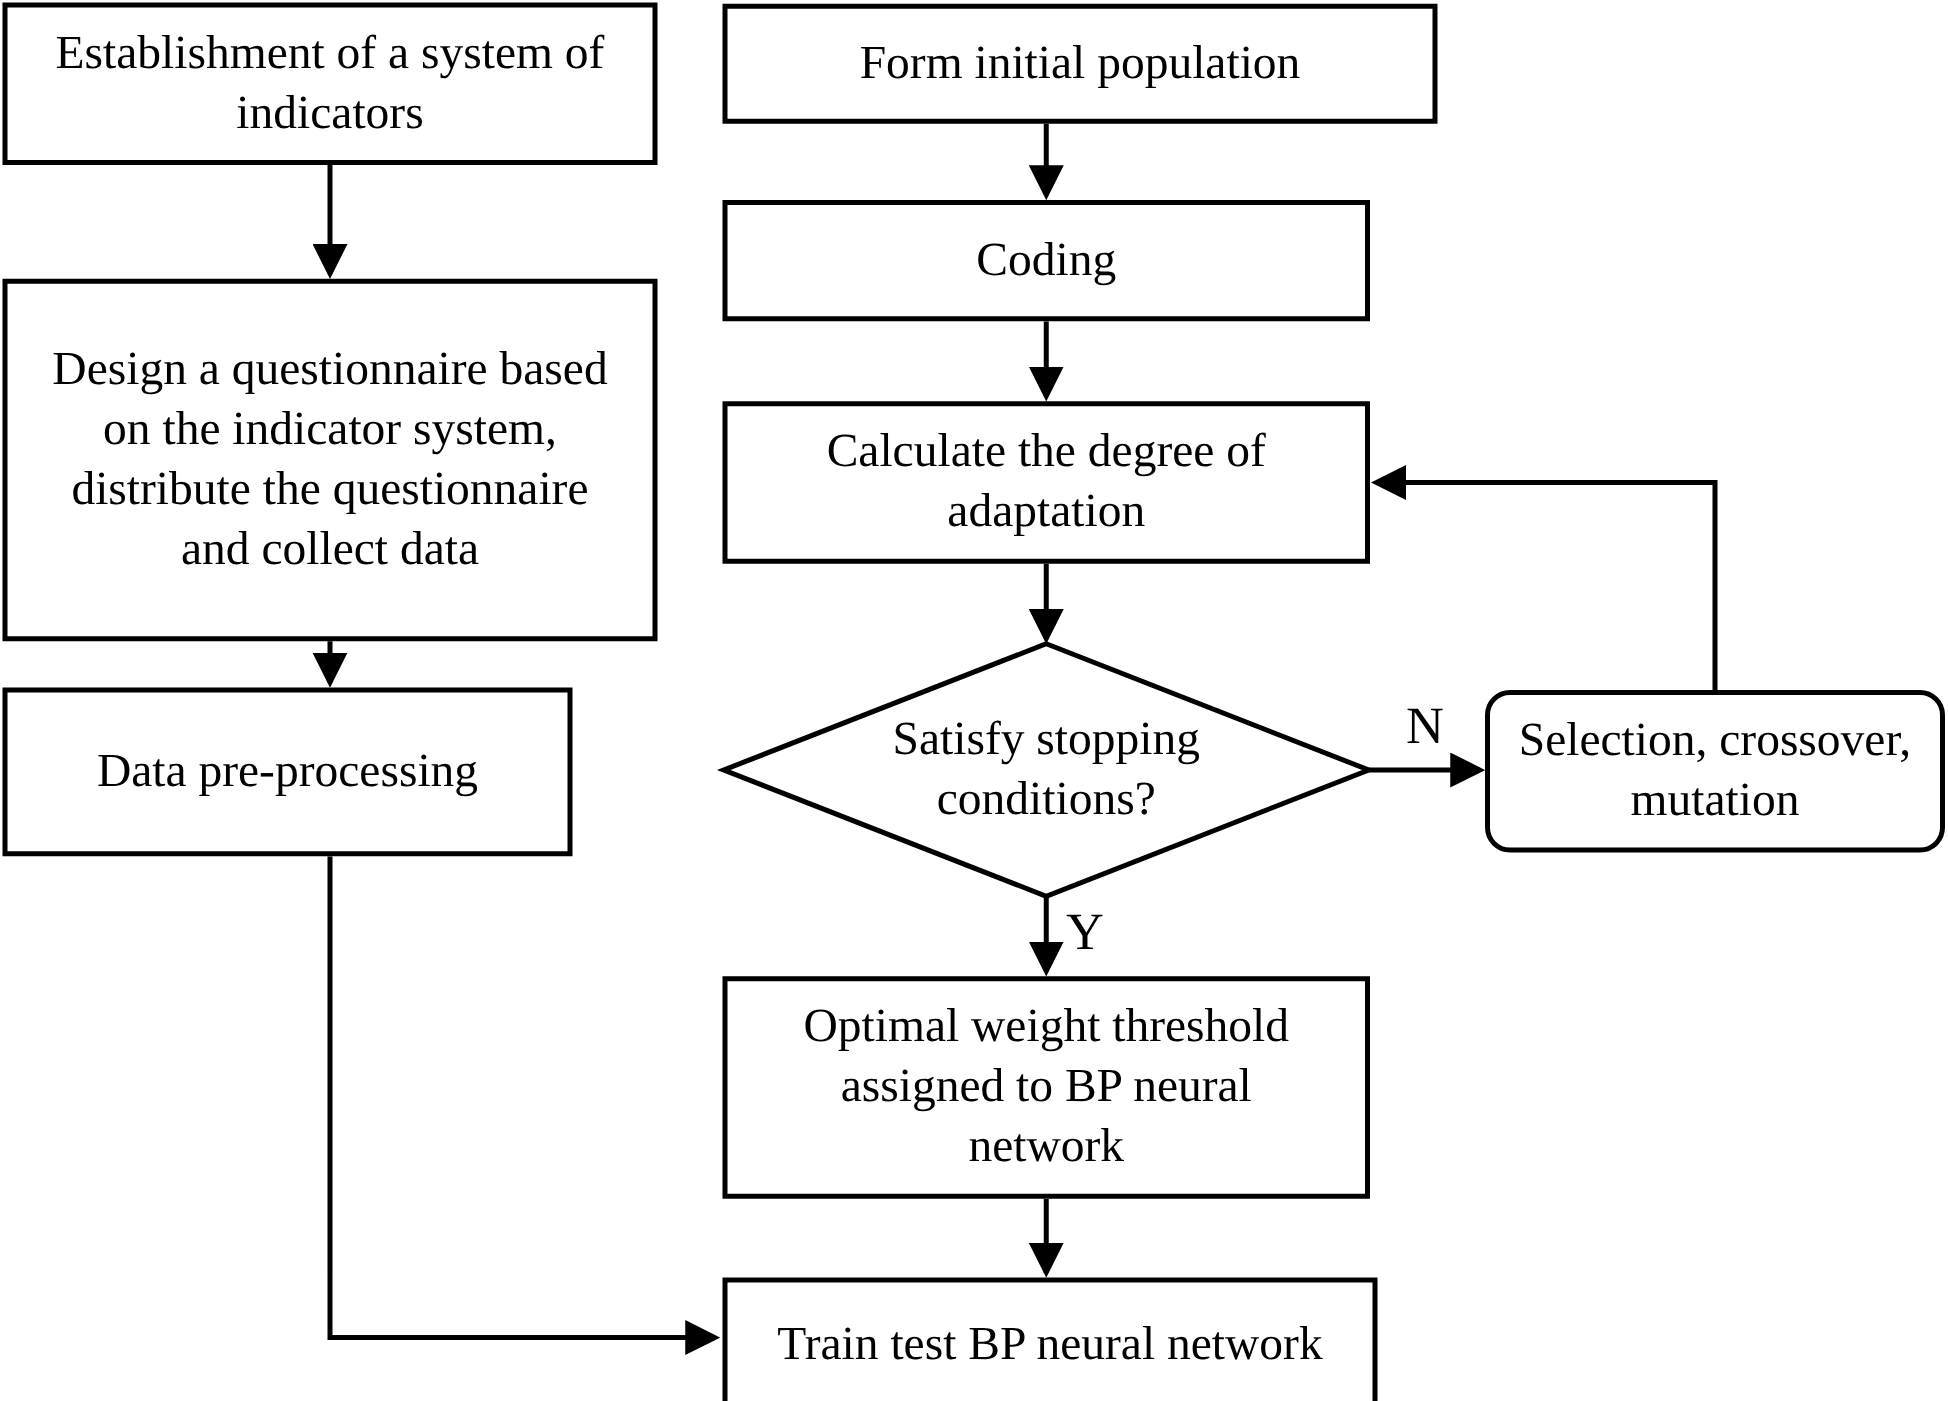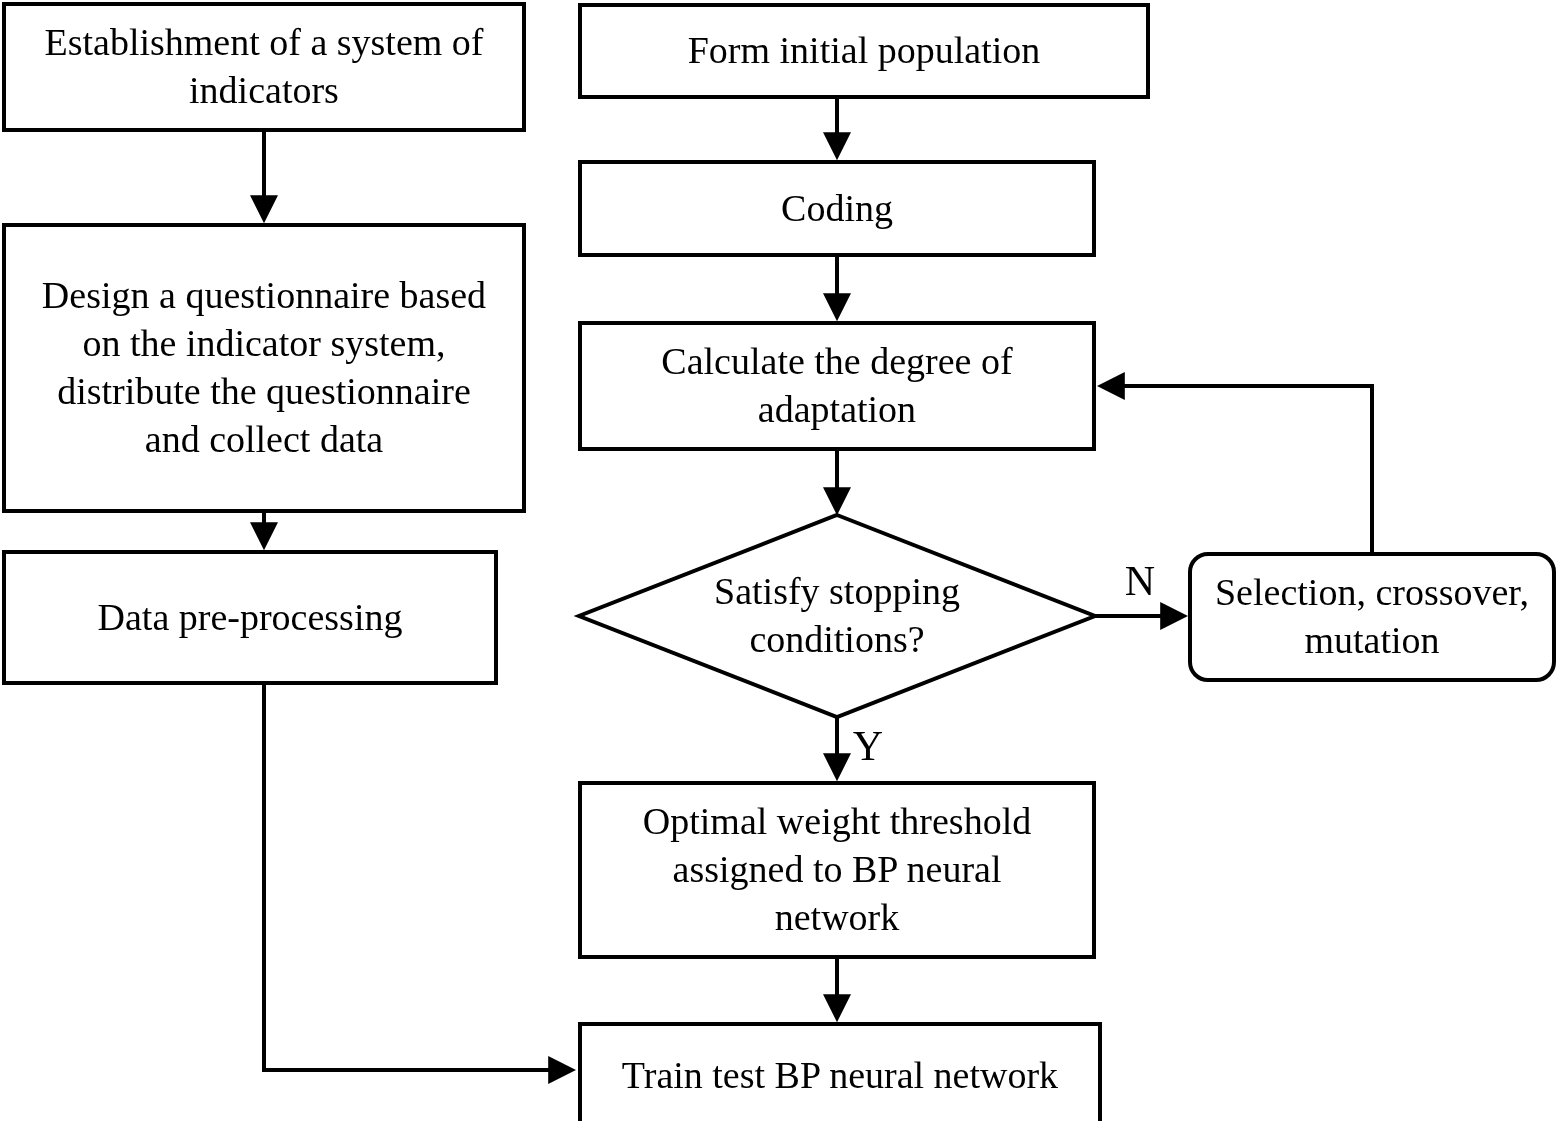--- a/index.html
+++ b/index.html
@@ -94,21 +94,21 @@
   </svg>
 
   <div class="node" style="left:2px; top:2px; width:524px; height:130px;">Establishment of a system of
 indicators</div>
 
   <div class="node" style="left:2px; top:223px; width:524px; height:290px;">Design a questionnaire based
 on the indicator system,
 distribute the questionnaire
 and collect data</div>
 
-  <div class="node" style="left:2px; top:550px; width:496px; height:135px;">Data pre-processing</div>
+  <div class="node" style="left:2px; top:550px; width:456px; height:135px;">Data pre-processing</div>
 
   <div class="node" style="left:578px; top:3px; width:572px; height:96px;">Form initial population</div>
 
   <div class="node" style="left:578px; top:160px; width:518px; height:97px;">Coding</div>
 
   <div class="node" style="left:578px; top:321px; width:518px; height:130px;">Calculate the degree of
 adaptation</div>
 
   <div class="diamond-label" style="left:657px; top:560px; width:360px; height:112px;">Satisfy stopping
 conditions?</div>

